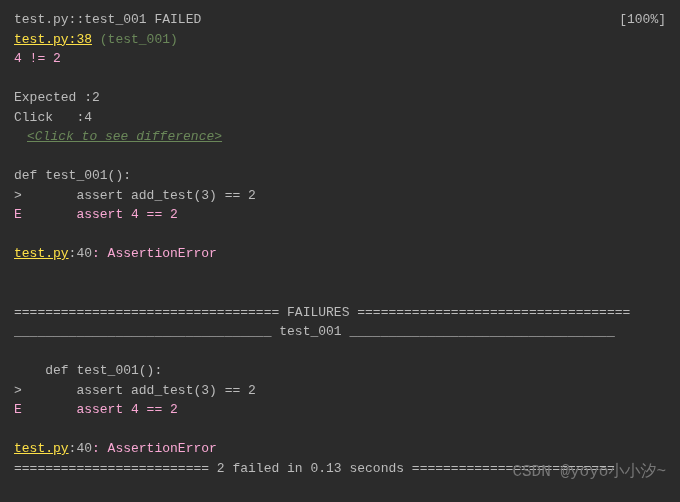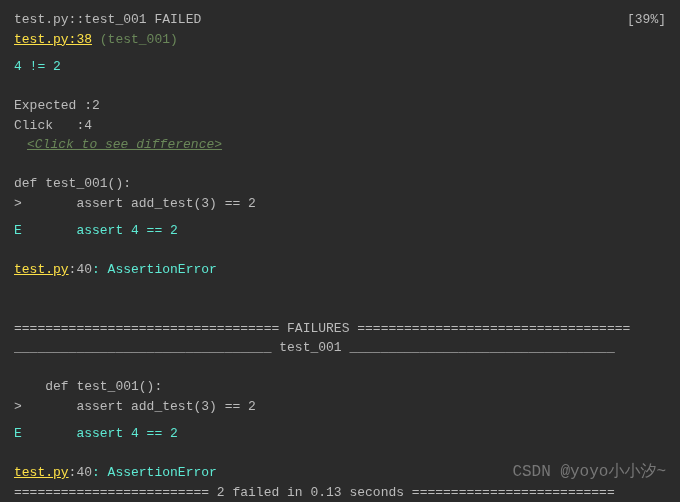--- a/index.html
+++ b/index.html
@@ -10,40 +10,40 @@
       line-height: 1.5;
       color: #a9b7c6;
       width: 680px;
       height: 502px;
       padding: 10px 14px;
       overflow: hidden;
       position: relative;
     }
     .line { white-space: pre; }
     .green { color: #6a8759; text-align: center; }
-    .red { color: #5eead4; margin-top: 8px; }
+    .red { color: #f9a8d4; }
     .plain { color: #bbbbbb; }
     .italic { font-style: italic; }
     .link { color: #6a8759; text-decoration: underline; cursor: pointer; margin-left: 13px; }
     .file-link { color: #fde047; text-decoration: underline; cursor: pointer; }
     .header-row { display: flex; justify-content: space-between; }
     .watermark {
       position: absolute;
       bottom: 18px;
       right: 14px;
       color: #777;
       font-size: 16px;
     }
   </style>
 </head>
 <body>
 
 <div class="header-row">
   <span class="plain">test.py::test_001 FAILED</span>
-  <span class="plain">[39%]</span>
+  <span class="plain">[100%]</span>
 </div>
 
 <div class="line"><span class="file-link">test.py:38</span><span class="green"> (test_001)</span></div>
 
 <div class="line red">4 != 2</div>
 
 <div class="line">&nbsp;</div>
 
 <div class="line"><span class="plain">Expected :</span><span class="plain">2</span></div>
 

